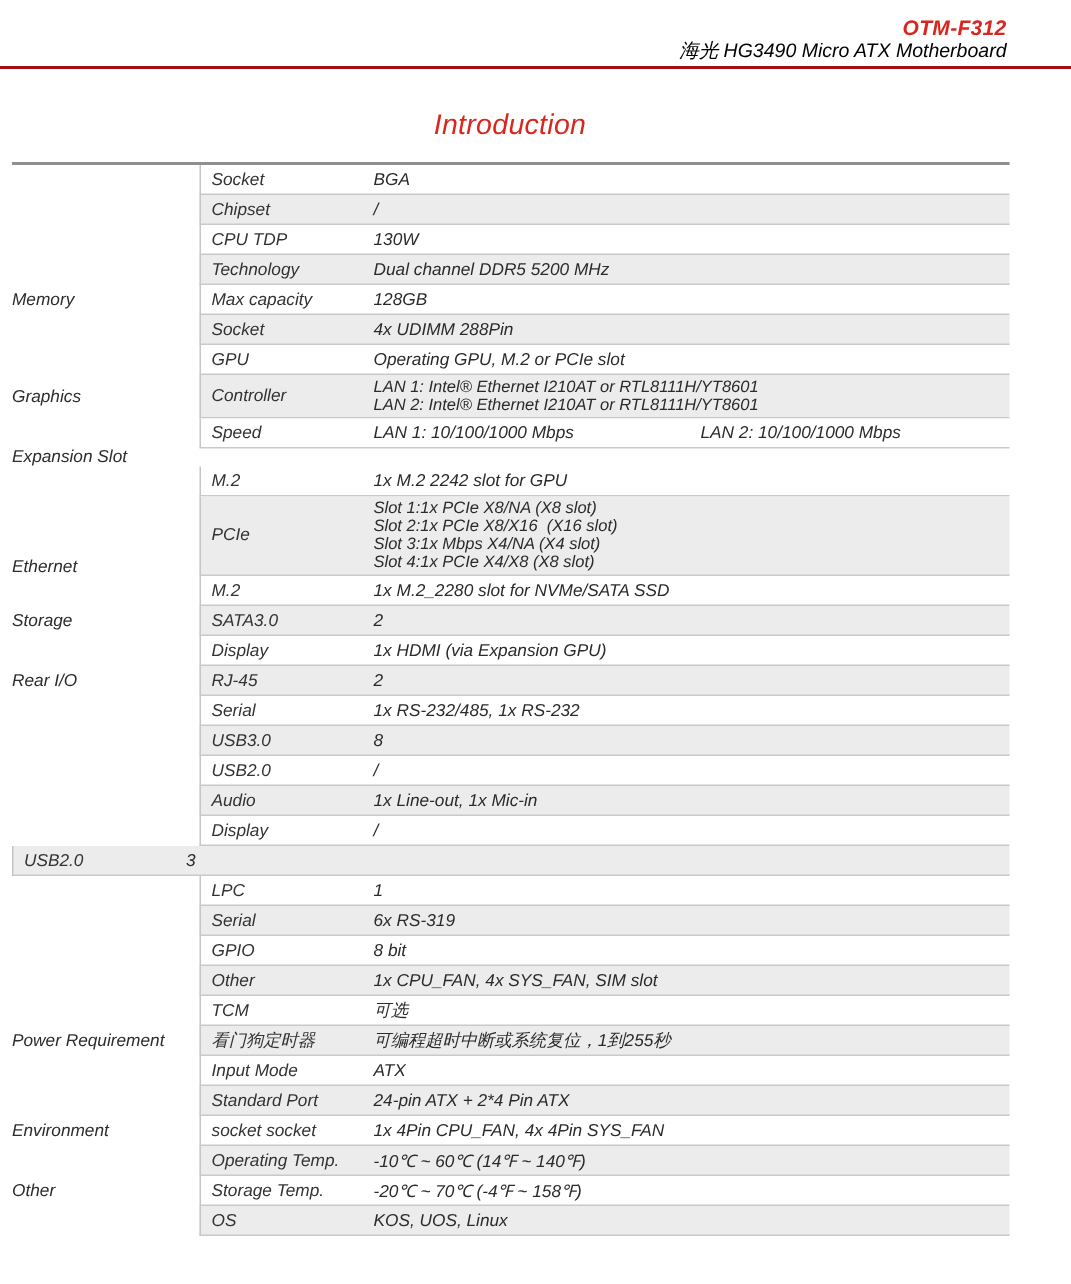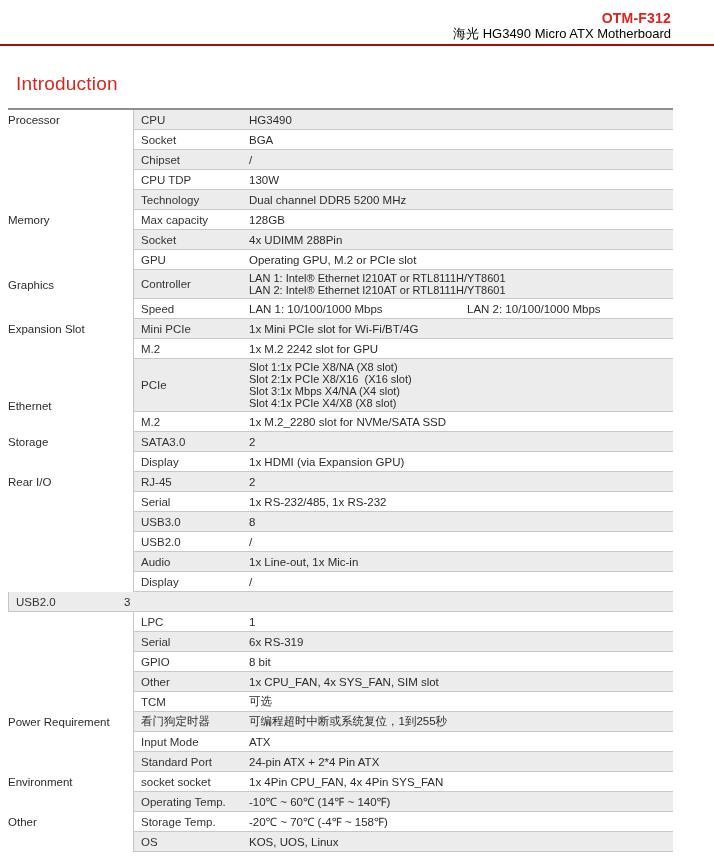--- a/index.html
+++ b/index.html
@@ -1,30 +1,30 @@
 <!DOCTYPE html>
 <html><head>
 <meta charset="utf-8">
 <style>
   html,body { margin:0; padding:0; background:#ffffff; }
   body {
     width:714px; height:856px; overflow:hidden; position:relative;
     font-family:"Liberation Sans", sans-serif; color:#303030;
     -webkit-font-smoothing:antialiased;
   }
-  .page { position:relative; width:680px; height:856px; }
+  .page { position:relative; width:680px; height:856px;font-style:italic; }
 
   
   .header { padding:11px 9px 0 0; text-align:right; }
   .model { font-size:14px; font-weight:700; letter-spacing:.2px; line-height:15px; }
   .subtitle { font-size:13px; color:#000000; line-height:16px; }
   .header-rule { height:2px; width:714px; margin-top:2px; }
 
   
-  .section-title { margin:27px 0 0 16px; font-size:19px; font-weight:400; letter-spacing:.2px; }
+  .section-title { margin:27px 0 0 0; font-size:19px; font-weight:400; letter-spacing:.2px;text-align:center; }
 
   
   .spec-table { margin:13px 7px 0 8px; border-top:2px solid #8f8f8f; }
   .row { display:flex; align-items:stretch; }
   .cat {
     width:125px; flex-shrink:0; display:flex; align-items:center;
     font-size:11.5px; color:#2c2c2c; background:#ffffff;
   }
   .cat.top { align-items:flex-end; padding-top:5px; }
   .cells {
@@ -45,29 +45,20 @@
 
   <div class="header">
     <div class="model" style="color: rgb(217, 38, 31);">OTM-F312</div>
     <div class="subtitle">海光 HG3490 Micro ATX Motherboard</div>
   </div>
   <div class="header-rule" style="background: rgb(165, 15, 15);"></div>
 
   <h1 class="section-title" style="color: rgb(217, 38, 31);">Introduction</h1>
 
   <div class="spec-table">
-      <div class="row shaded">
-        <div class="cat">
-          <span>Processor</span>
-        </div>
-        <div class="cells">
-          <div class="key">CPU</div>
-          <div class="value"><span>HG3490</span></div>
-        </div>
-      </div>
       <div class="row">
         <div class="cat"></div>
         <div class="cells">
           <div class="key">Socket</div>
           <div class="value"><span>BGA</span></div>
         </div>
       </div>
       <div class="row shaded">
         <div class="cat"></div>
         <div class="cells">
@@ -127,24 +118,20 @@
       <div class="row">
         <div class="cat"></div>
         <div class="cells">
           <div class="key">Speed</div>
           <div class="value"><span>LAN 1: 10/100/1000 Mbps</span><span class="value2">LAN 2: 10/100/1000 Mbps</span></div>
         </div>
       </div>
       <div class="row shaded">
         <div class="cat">
           <span>Expansion Slot</span>
-        </div>
-        <div class="cells">
-          <div class="key">Mini PCIe</div>
-          <div class="value"><span>1x Mini PCIe slot for Wi-Fi/BT/4G</span></div>
         </div>
       </div>
       <div class="row">
         <div class="cat"></div>
         <div class="cells">
           <div class="key">M.2</div>
           <div class="value"><span>1x M.2 2242 slot for GPU</span></div>
         </div>
       </div>
       <div class="row shaded">

